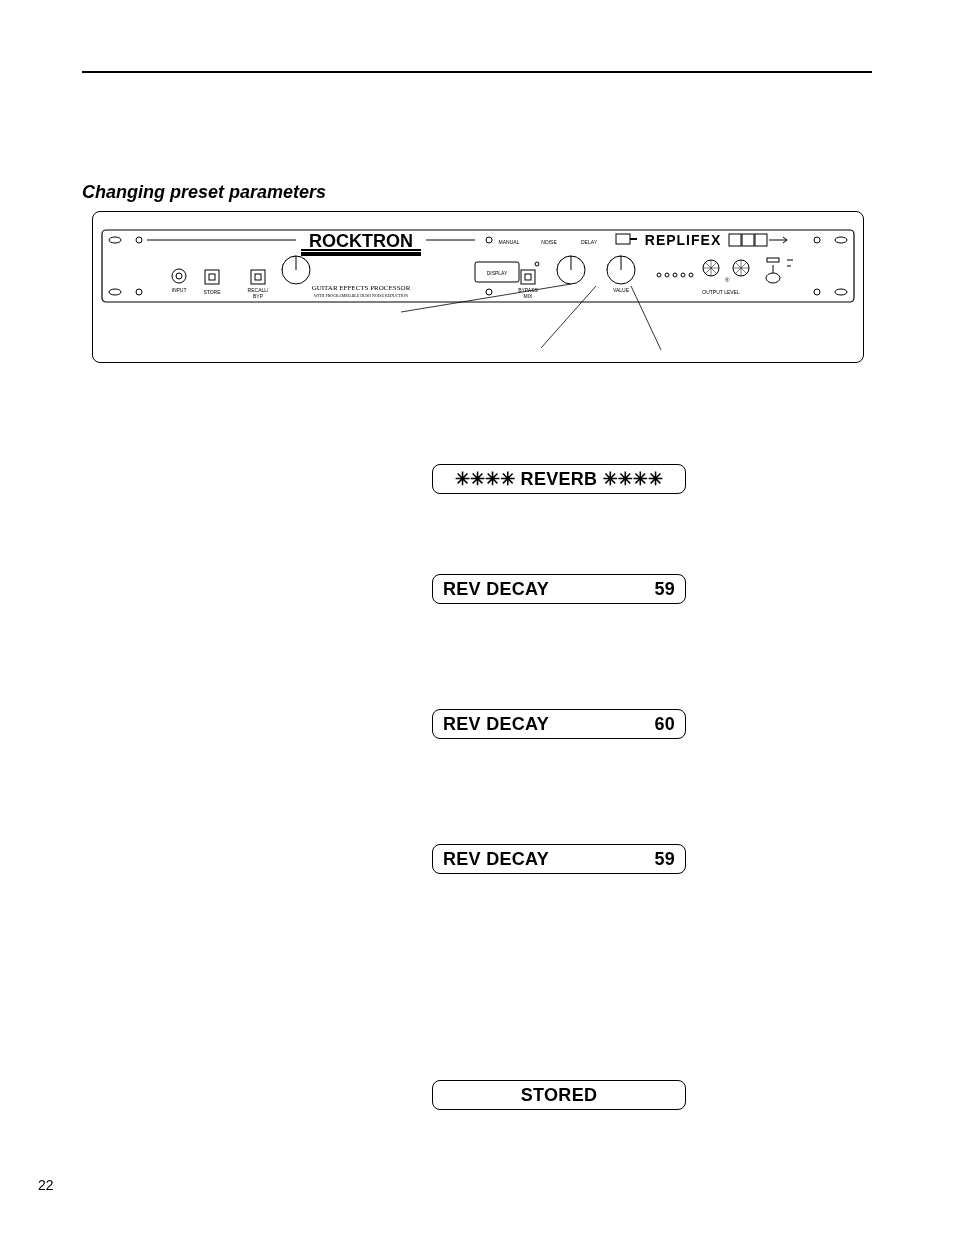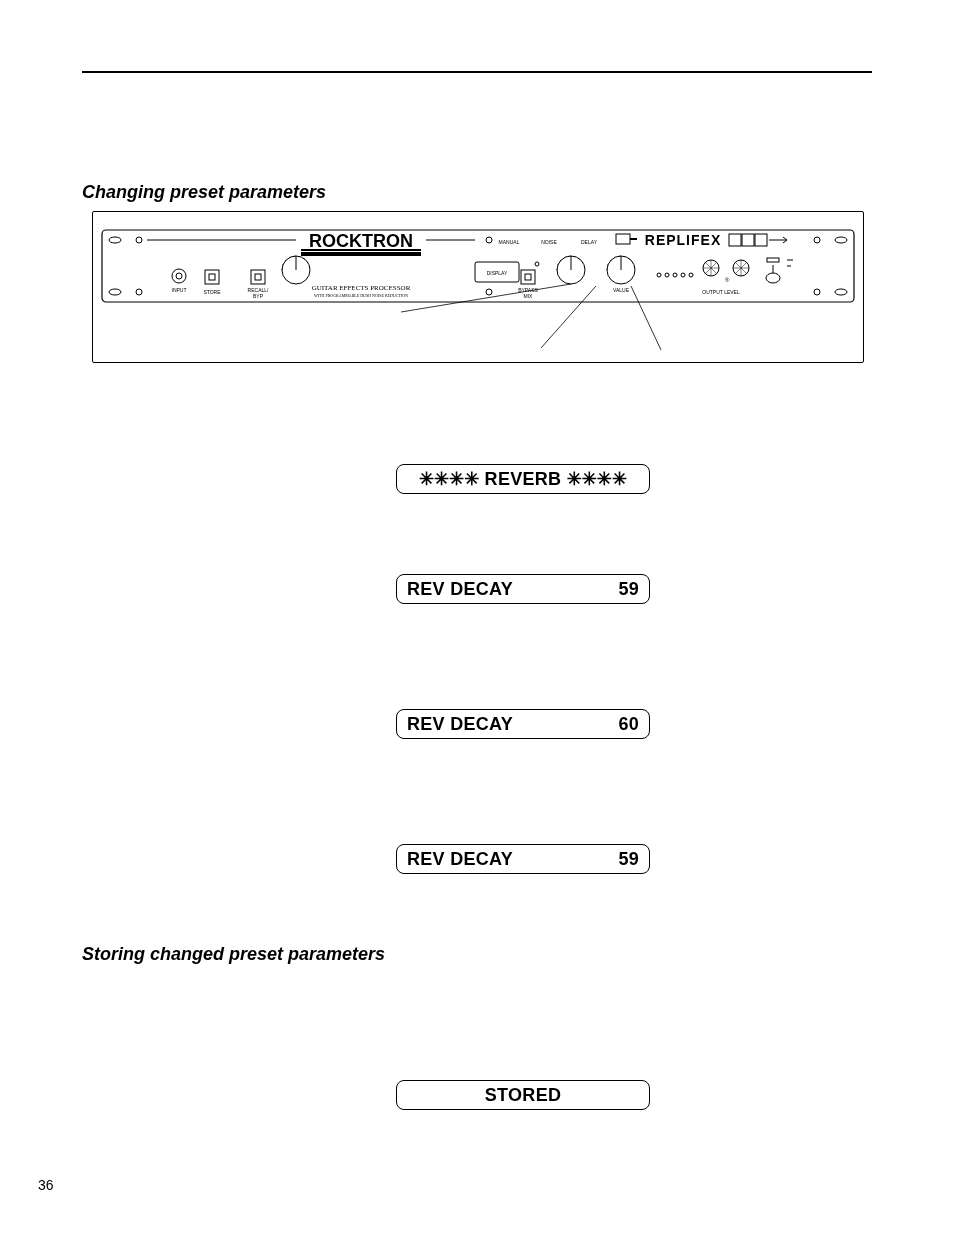--- a/index.html
+++ b/index.html
@@ -6,25 +6,25 @@
 .page{width:954px;height:1235px;position:relative;margin:16px auto}
 .rule{position:absolute;left:82px;right:82px;top:55px;border-top:2px solid #000}
 
 
 .sect1{position:absolute;left:82px;top:166px;font-style:italic;font-weight:700;font-size:18px}
 .sect2{position:absolute;left:82px;top:928px;font-style:italic;font-weight:700;font-size:18px}
 
 .pagenum{position:absolute;left:38px;bottom:58px;font-size:14px}
 
 
-.device-box{position:absolute;left:92px;top:195px;width:770px;height:150px;border:1.5px solid #000;border-radius:2px}
+.device-box{position:absolute;left:92px;top:195px;width:770px;height:150px;border:1.5px solid #000;border-radius:8px}
 .device-box svg{position:absolute;top:8px;left:8px}
 
 
-.lcd{position:absolute;left:396px;width:254px;height:30px;border:1.5px solid #000;border-radius:8px;display:flex;align-items:center;padding:0 10px;font-family:"Arial Narrow",Arial,Helvetica,sans-serif;font-weight:700;font-size:18px;letter-spacing:.3px;box-sizing:border-box}
+.lcd{position:absolute;left:432px;width:254px;height:30px;border:1.5px solid #000;border-radius:8px;display:flex;align-items:center;padding:0 10px;font-family:"Arial Narrow",Arial,Helvetica,sans-serif;font-weight:700;font-size:18px;letter-spacing:.3px;box-sizing:border-box}
 .lcd .stars{font-size:18px;letter-spacing:0}
 .lcd .center{flex:1;text-align:center}
 .lcd .name{flex:1;text-align:left}
 .lcd .val{text-align:right;min-width:30px}
 
 .lcd1{top:448px}
 .lcd2{top:558px}
 .lcd3{top:693px}
 .lcd4{top:828px}
 .lcd5{top:1064px}
@@ -166,20 +166,19 @@
   <div class="lcd lcd3">
     <span class="name">REV DECAY</span>
     <span class="val">60</span>
   </div>
 
   <div class="lcd lcd4">
     <span class="name">REV DECAY</span>
     <span class="val">59</span>
   </div>
 
-  <div class="sect2">Storing changed preset parameters</div>
 
   <div class="lcd lcd5">
     <span class="center">STORED</span>
   </div>
 
-  <div class="pagenum">36</div>
+  <div class="pagenum">22</div>
 </div>
 
 </body></html>

